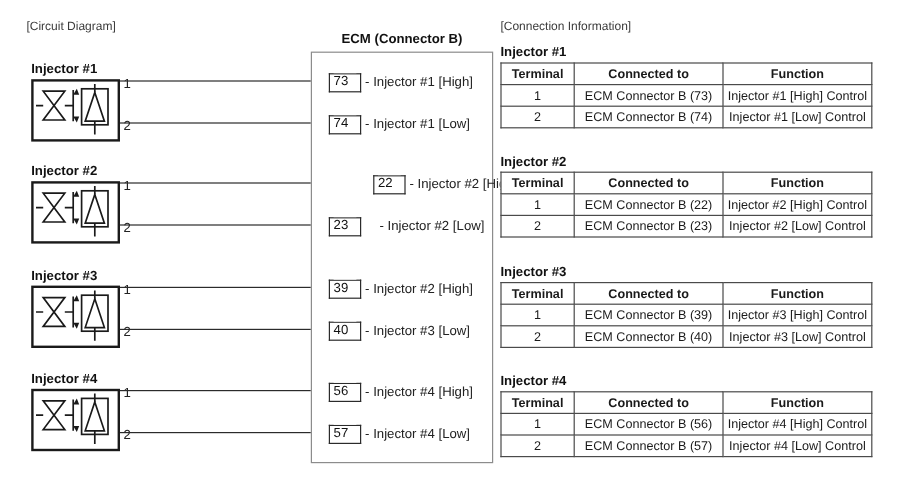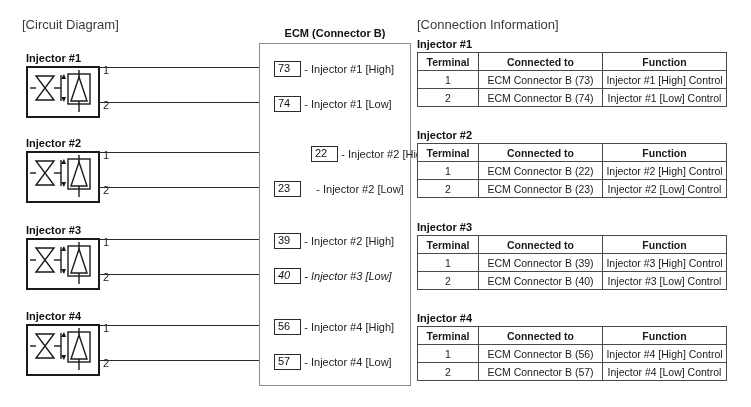--- a/index.html
+++ b/index.html
@@ -11,21 +11,21 @@
     width: 751px;
     height: 407px;
     position: relative;
     font-family: "Liberation Sans", sans-serif;
     color: #1a1a1a;
     overflow: hidden;
   }
 
   .section-title {
     position: absolute;
-    font-size: 13px;
+    font-size: 10px;
     color: #3b3b3b;
     white-space: nowrap;
   }
 
   
   #circuit-diagram { position: absolute; left: 0; top: 0; width: 415px; height: 407px; }
 
   .injector-group { position: absolute; width: 270px; }
 
   .injector-label {
@@ -272,21 +272,21 @@
       <span class="pin-text">- Injector #2 [High]</span>
     </div>
     <div class="pin-row" style="top:136px;gap:12px;">
       <span class="pin-badge">23</span>
       <span class="pin-text">- Injector #2 [Low]</span>
     </div>
     <div class="pin-row" style="top:188px;">
       <span class="pin-badge">39</span>
       <span class="pin-text">- Injector #2 [High]</span>
     </div>
-    <div class="pin-row" style="top:223px;font-style:italic;">
+    <div class="pin-row" style="top:223px;">
       <span class="pin-badge">40</span>
       <span class="pin-text">- Injector #3 [Low]</span>
     </div>
     <div class="pin-row" style="top:274px;">
       <span class="pin-badge">56</span>
       <span class="pin-text">- Injector #4 [High]</span>
     </div>
     <div class="pin-row" style="top:309px;">
       <span class="pin-badge">57</span>
       <span class="pin-text">- Injector #4 [Low]</span>

